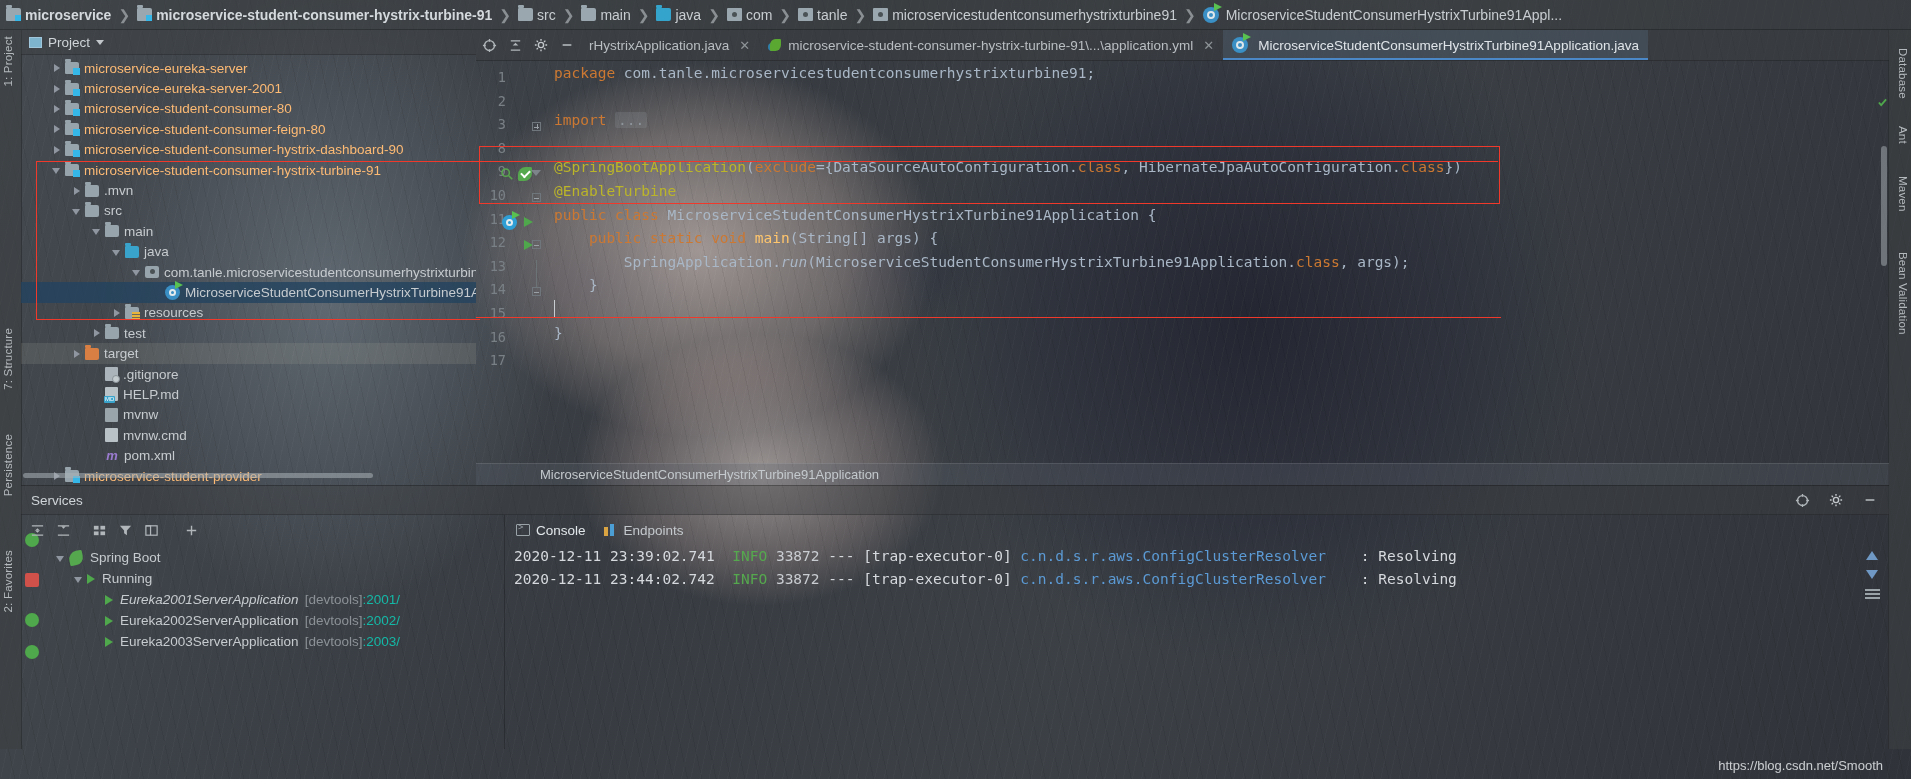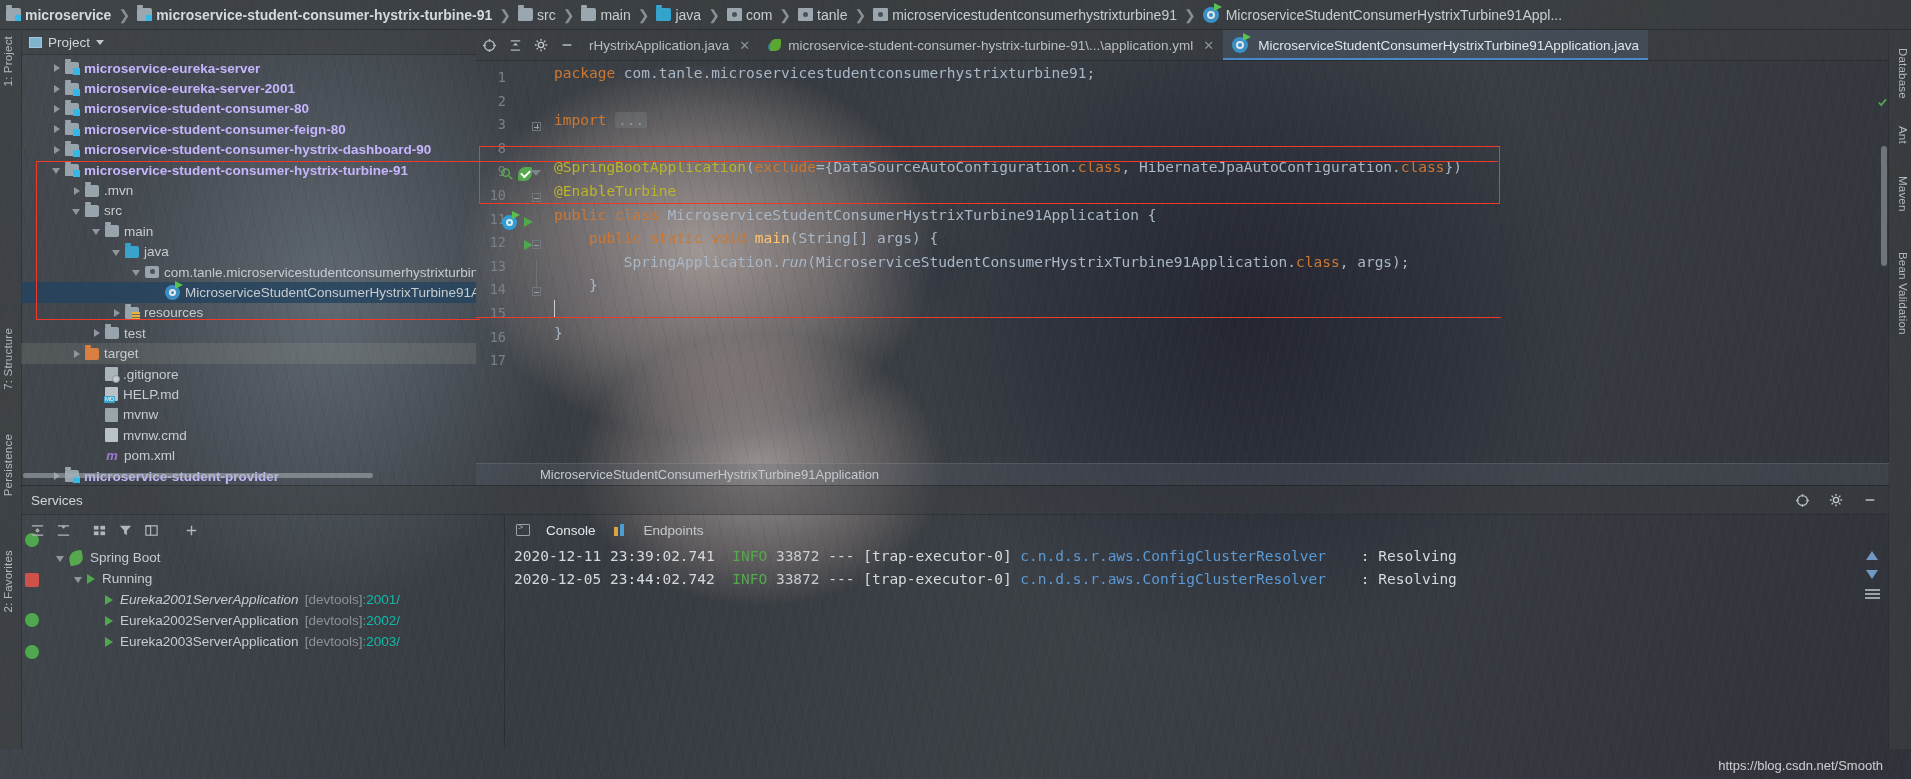--- a/index.html
+++ b/index.html
@@ -81,21 +81,21 @@
   #tree{padding-top:3px;font-size:13.5px;overflow:hidden;height:428px;}
   .row{height:20.4px;display:flex;align-items:center;white-space:nowrap;position:relative;}
   .row.sel{background:rgba(33,66,95,.78);}
   .row.hl{background:rgba(190,190,170,.14);}
   .arrow{width:12px;height:12px;flex:0 0 auto;position:relative;margin-right:2px;}
   .arrow.r:after{content:"";position:absolute;left:3px;top:2px;width:0;height:0;
      border-left:6px solid #9096a0;border-top:4px solid transparent;border-bottom:4px solid transparent;}
   .arrow.d:after{content:"";position:absolute;left:1px;top:4px;width:0;height:0;
      border-top:6px solid #9096a0;border-left:4px solid transparent;border-right:4px solid transparent;}
   .tlabel{margin-left:5px;color:#c6cbcf;}
-  .tlabel.b{font-weight:bold;color:#c4b5fd;}
+  .tlabel.b{font-weight:normal;color:#fdba74;}
   .fsmall{width:14px;height:12px;position:relative;flex:0 0 auto;}
   .f-gray{background:#98a4ab;border-radius:1px 2px 2px 1px;}
   .f-gray:before{content:"";position:absolute;left:0;top:-3px;width:6px;height:3px;background:#98a4ab;border-radius:1px;}
   .f-blue{background:#3aa3cb;border-radius:1px 2px 2px 1px;}
   .f-blue:before{content:"";position:absolute;left:0;top:-3px;width:6px;height:3px;background:#3aa3cb;border-radius:1px;}
   .f-orange{background:#d97f43;border-radius:1px 2px 2px 1px;}
   .f-orange:before{content:"";position:absolute;left:0;top:-3px;width:6px;height:3px;background:#d97f43;border-radius:1px;}
   .f-res{background:#98a4ab;border-radius:1px 2px 2px 1px;}
   .f-res:before{content:"";position:absolute;left:0;top:-3px;width:6px;height:3px;background:#98a4ab;border-radius:1px;}
   .f-res:after{content:"";position:absolute;right:-1px;bottom:-1px;width:8px;height:8px;
@@ -198,21 +198,21 @@
   #svtree{padding-top:2px;font-size:13.5px;}
   .sv-row{height:21px;display:flex;align-items:center;white-space:nowrap;}
   .sb-leaf{width:14px;height:14px;background:#55a84e;border-radius:60% 10% 55% 10%;transform:rotate(-12deg);flex:0 0 auto;}
   .grn-tri{width:0;height:0;border-left:8px solid #4fa84b;border-top:5px solid transparent;border-bottom:5px solid transparent;flex:0 0 auto;}
   .devtools{color:#8b9196;}
   .portlink{color:#14b8a6;}
 
   #console-pane{left:504px;top:515px;width:1385px;height:234px;}
   #console-tabs{height:30px;display:flex;align-items:center;gap:18px;padding-left:12px;box-sizing:border-box;
      font-size:13.5px;color:#c4c9cd;}
-  .ctab{display:flex;align-items:center;gap:16px;position:relative;height:30px;justify-content:space-between;}
+  .ctab{display:flex;align-items:center;gap:6px;position:relative;height:30px;justify-content:space-between;}
   .ctab.active{color:#e2e7eb;}
   .console-ic{width:14px;height:12px;border:1.5px solid #9aa3a8;box-sizing:border-box;border-radius:1px;position:relative;}
   .console-ic:after{content:">";position:absolute;left:1px;top:-3px;font-size:9px;color:#9aa3a8;}
   .endp-ic{width:14px;height:12px;position:relative;}
   .endp-ic:after{content:"";position:absolute;left:0;bottom:0;width:4px;height:9px;background:#d9a441;}
   .endp-ic:before{content:"";position:absolute;left:6px;bottom:0;width:4px;height:12px;background:#4c9fd4;}
 
   #console-out{position:relative;height:204px;overflow:hidden;
      font-family:"DejaVu Sans Mono",monospace;font-size:14.5px;line-height:23.2px;padding-left:10px;}
   .logline{white-space:pre;color:#a9b7c6;}
@@ -670,21 +670,21 @@
       <span class="console-ic"></span>
       <span>Console</span>
     </div>
     <div class="ctab">
       <span class="endp-ic"></span>
       <span>Endpoints</span>
     </div>
   </div>
   <div id="console-out">
       <div class="logline"><span class="lg-ts">2020-12-11 23:39:02.741  </span><span class="lg-info">INFO</span><span class="lg-pid"> 33872 </span><span class="lg-thread">--- </span><span class="lg-thread">[trap-executor-0] </span><span class="lg-logger">c.n.d.s.r.aws.ConfigClusterResolver</span><span class="lg-msg">    : </span><span class="lg-msg">Resolving</span></div>
-      <div class="logline"><span class="lg-ts">2020-12-05 23:44:02.742  </span><span class="lg-info">INFO</span><span class="lg-pid"> 33872 </span><span class="lg-thread">--- </span><span class="lg-thread">[trap-executor-0] </span><span class="lg-logger">c.n.d.s.r.aws.ConfigClusterResolver</span><span class="lg-msg">    : </span><span class="lg-msg">Resolving</span></div>
+      <div class="logline"><span class="lg-ts">2020-12-11 23:44:02.742  </span><span class="lg-info">INFO</span><span class="lg-pid"> 33872 </span><span class="lg-thread">--- </span><span class="lg-thread">[trap-executor-0] </span><span class="lg-logger">c.n.d.s.r.aws.ConfigClusterResolver</span><span class="lg-msg">    : </span><span class="lg-msg">Resolving</span></div>
     </div>
   <div id="console-side">
     <span class="arrow-up"></span>
     <span class="arrow-dn"></span>
     <span class="bars-ic"></span>
   </div>
 </div>
 
 <div id="watermark">https://blog.csdn.net/Smooth</div>
 

